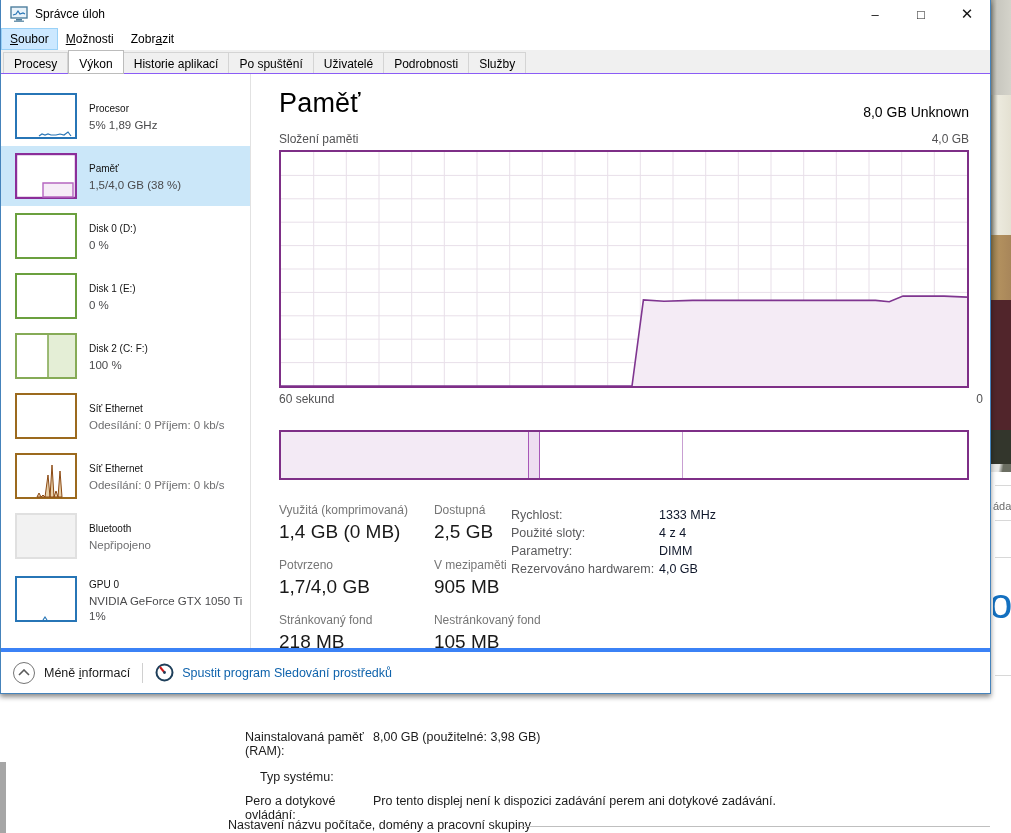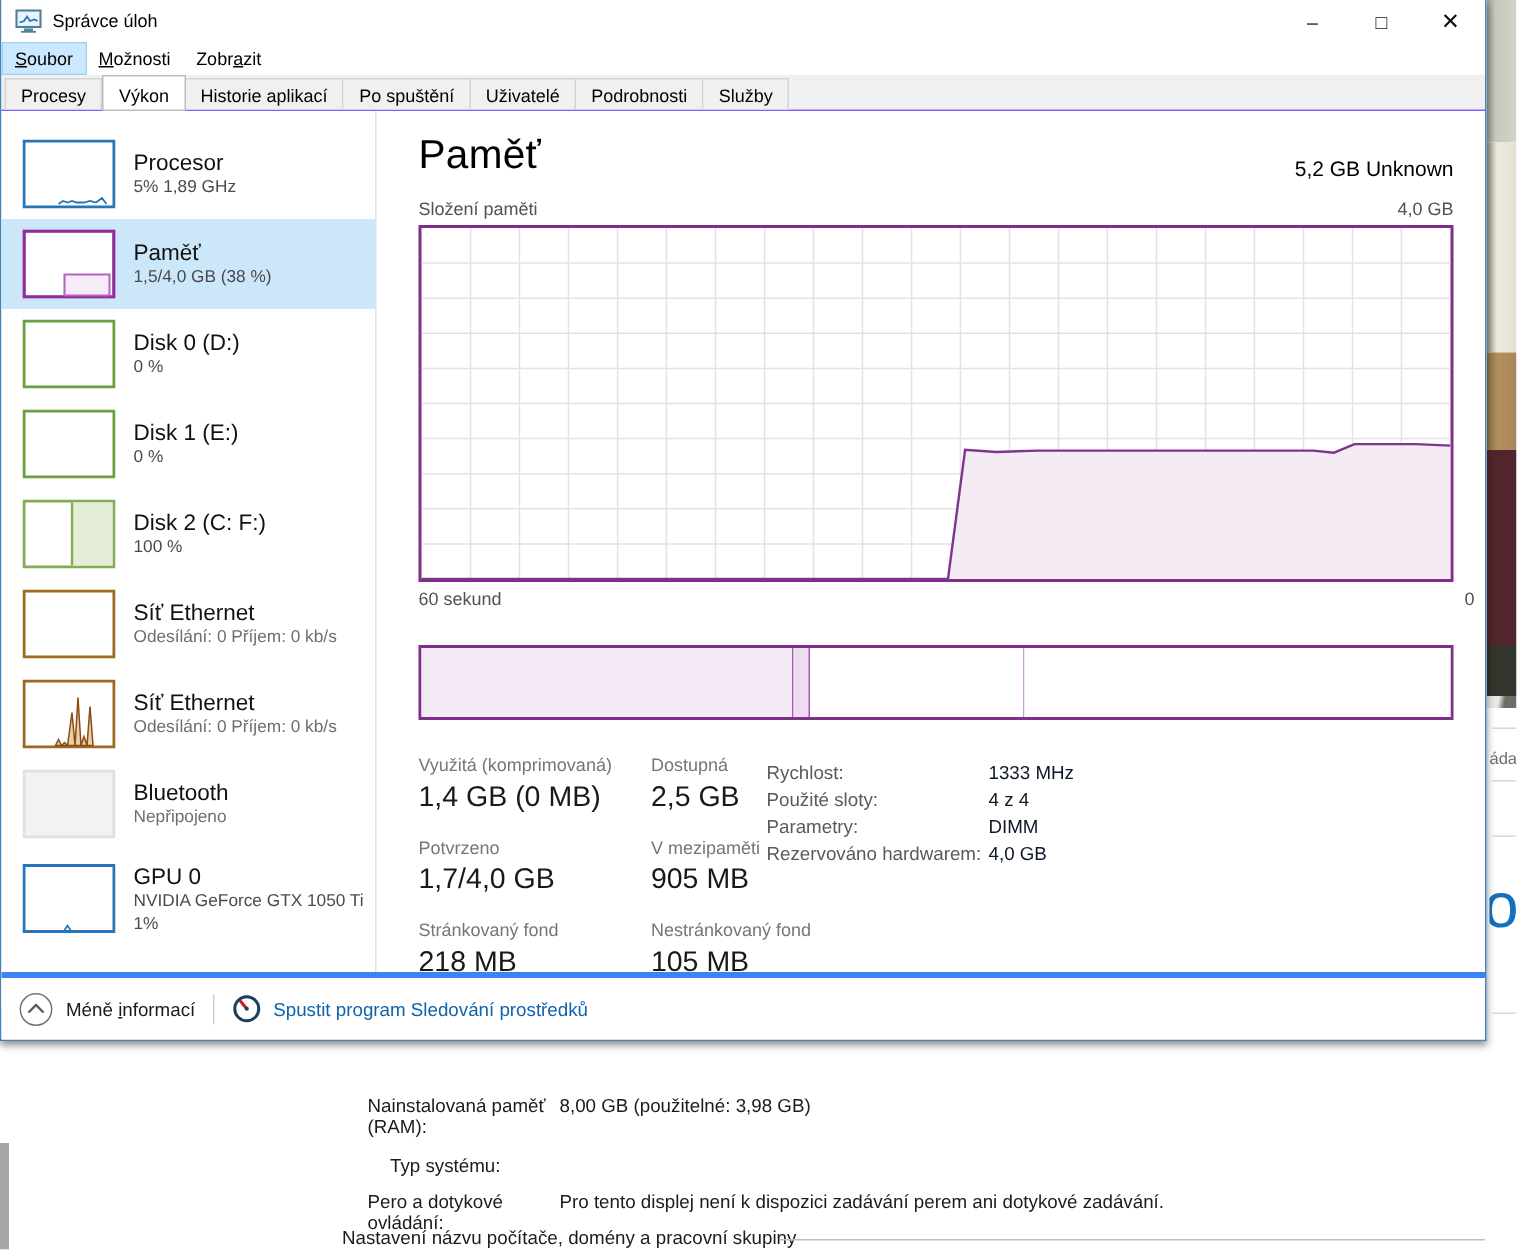--- a/index.html
+++ b/index.html
@@ -48,21 +48,21 @@
   .tab:first-child { border-left:1px solid #d4d4d4; }
   .tab.active { background:#fff; height:24px; position:relative; top:1px; border:1px solid #bcbcbc; z-index:2; padding-top:6px; }
 
   .tm-body { position:absolute; left:0; top:74px; right:0; height:598px; background:#fff; }
   .sidebar { position:absolute; left:0; top:0; width:250px; height:598px; border-right:1px solid #e2e2e2; padding-top:12px; overflow:hidden; }
   .side-item { position:relative; height:60px; display:flex; align-items:center; }
   .side-item.selected { background:#cbe7f9; }
   .thumb { width:62px; height:46px; margin-left:14px; background:#fff; flex:none; }
   .thumb svg { display:block; width:100%; height:100%; }
   .side-text { margin-left:12px; min-width:0; }
-  .side-title { font-size:15px; color:#111; line-height:19px; white-space:nowrap; }
+  .side-title { font-size:10px; color:#111; line-height:19px; white-space:nowrap; }
   .side-sub { font-size:11.5px; color:#4a4a4c; line-height:15px; white-space:nowrap; }
   .side-sub.muted { color:#6e6e70; }
 
   .main { position:absolute; left:250px; top:0; width:741px; height:598px; }
   .mem-title { position:absolute; left:28px; top:14px; font-size:27px; font-weight:300; color:#000; letter-spacing:.2px; }
   .mem-capacity { position:absolute; right:23px; top:30px; font-size:14px; color:#000; }
   .chart-label-row { position:absolute; left:28px; right:23px; top:58px; display:flex; justify-content:space-between; font-size:12px; color:#525254; }
   .chart-frame { position:absolute; left:28px; top:76px; width:690px; height:238px; border:2px solid #7e2f87; background:#fff; }
   .chart-frame svg { display:block; }
   .chart-frame .grid line { stroke:#e8dfe9; stroke-width:1; }
@@ -285,21 +285,21 @@
           <div class="side-title">GPU 0</div>
           <div class="side-sub">NVIDIA GeForce GTX 1050 Ti</div>
           <div class="side-sub">1%</div>
         </div>
       </div>
 
     </div>
 
     <div class="main">
       <div class="mem-title">Paměť</div>
-      <div class="mem-capacity">5,2 GB Unknown</div>
+      <div class="mem-capacity">8,0 GB Unknown</div>
 
       <div class="chart-label-row">
         <span>Složení paměti</span>
         <span>4,0 GB</span>
       </div>
 
       <div class="chart-frame">
         <svg width="686" height="234" viewBox="0 0 686 234">
             <g class="grid">
               <line x1="32.7" y1="0" x2="32.7" y2="234"></line>

